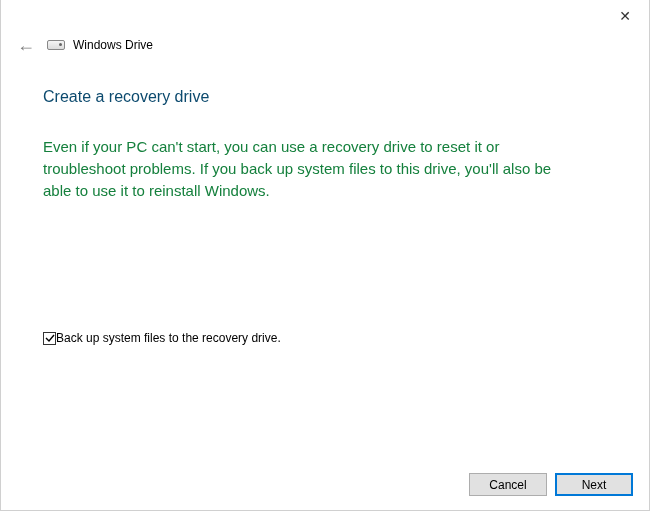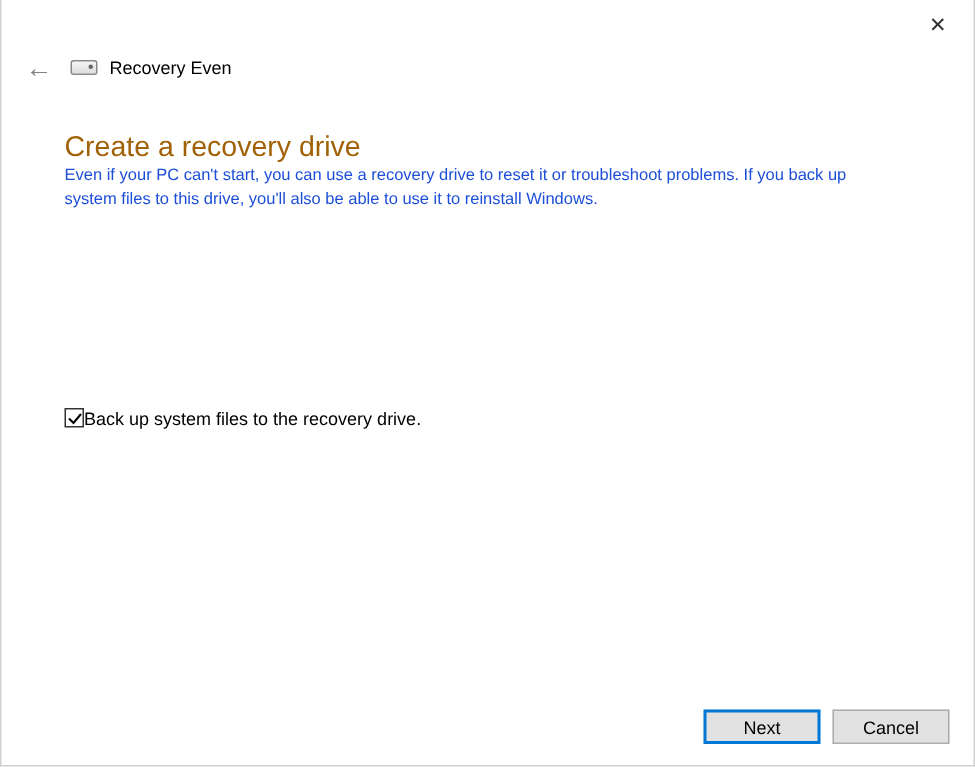--- a/index.html
+++ b/index.html
@@ -60,27 +60,28 @@
       border-radius: 50%;
     }
     .header-title {
       font-size: 12px;
       color: #000;
     }
     .content {
       padding: 32px 42px 0 42px;
     }
     .heading {
-      color: #a16207;
-      font-size: 19px;
+      color: #0c4a6e;
+      font-size: 16px;
       font-weight: 400;
+      margin-bottom: 30px;
     }
     .body-text {
-      color: #1d4ed8;
-      font-size: 11px;
+      color: #15803d;
+      font-size: 15px;
       line-height: 1.45;
       max-width: 540px;
     }
     .checkbox-row {
       margin-top: 130px;
       display: flex;
       align-items: center;
       gap: 0;
     }
     .chk {
@@ -119,33 +120,33 @@
 </head>
 <body>
 
 <div class="titlebar">
   <span class="close-x">✕</span>
 </div>
 
 <div class="header-row">
   <span class="back-arrow">←</span>
   <span class="drive-icon"></span>
-  <span class="header-title">Recovery Even</span>
+  <span class="header-title">Windows Drive</span>
 </div>
 
 <div class="content">
   <div class="heading">Create a recovery drive</div>
   <div class="body-text">Even if your PC can't start, you can use a recovery drive to reset it or troubleshoot problems. If you back up system files to this drive, you'll also be able to use it to reinstall Windows.</div>
 
   <div class="checkbox-row">
     <span class="chk">
       <svg viewBox="0 0 10 10">
           <path d="M1 5 L4 8 L9 2" stroke="#000" stroke-width="1.4" fill="none"></path>
         </svg>
     </span>
     <span class="chk-label">Back up system files to the recovery drive.</span>
   </div>
 </div>
 
 <div class="footer">
+  <button class="btn">Cancel</button>
   <button class="btn primary">Next</button>
-  <button class="btn">Cancel</button>
 </div>
 
 </body></html>

